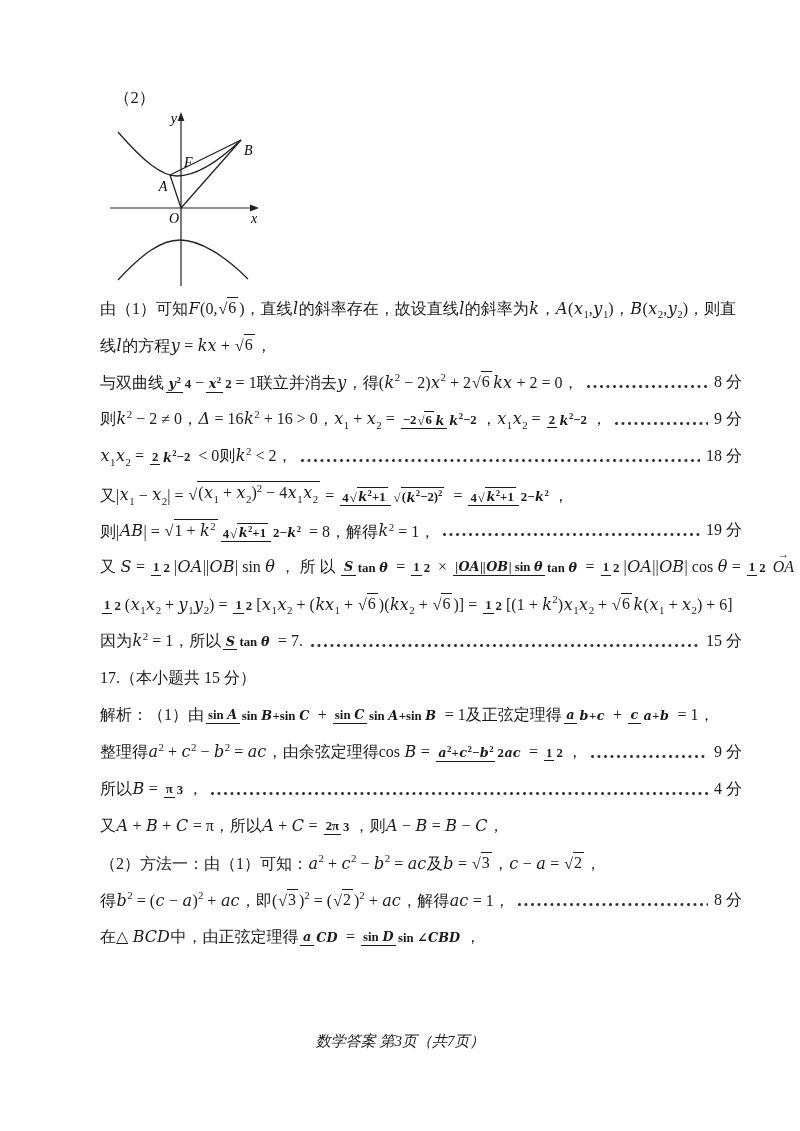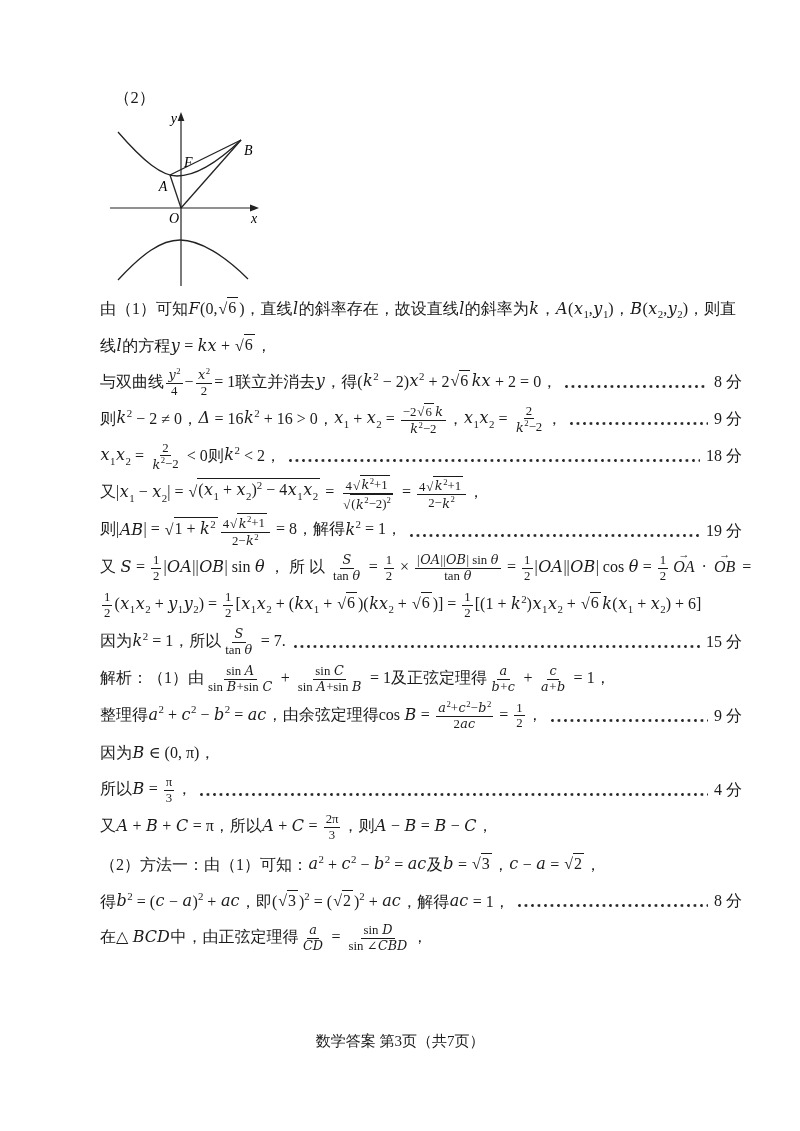--- a/index.html
+++ b/index.html
@@ -10,37 +10,37 @@
   }
   .content{position:absolute;left:100px;top:86px;width:642px;}
   .caption{padding-left:14px;min-height:24px;display:flex;align-items:center;
     font-size:16.5px;}
   .figure{margin-left:4px;height:180px;}
   .figure svg{display:block;}
   .line{display:flex;align-items:center;min-height:37px;font-size:16px;}
   .lcontent{white-space:nowrap;}
   em{font-style:italic;font-family:"DejaVu Serif",serif;padding:0 .5px;}
   sup,sub{font-size:.68em;line-height:1;}
-  .frac{display:inline-flex;flex-direction:column;align-items:center;
-    vertical-align:middle;margin:0 2px;font-size:.8em;line-height:1.15;text-align:center;}
+  .frac{display:inline-flex;align-items:center;
+    vertical-align:middle;margin:0 2px;font-size:.8em;line-height:1.15;text-align:center;font-weight:bold;}
   .fn{border-bottom:1px solid #1b1b1b;padding:0 2px;}
   .fd{padding:0 2px;}
   .sqrt{display:inline-flex;align-items:flex-end;margin:0 1px;}
   .rad{line-height:1.05;}
   .rcnt{border-top:1px solid #1b1b1b;padding:1px 2px 0 1px;display:inline-block;line-height:1.15;}
   .vec{position:relative;display:inline-block;font-style:italic;margin:0 3px;}
   .varr{position:absolute;left:0;right:0;top:-0.85em;font-size:.7em;
     text-align:center;font-style:normal;}
   .leader{flex:1 1 auto;height:4px;margin:0 6px 0 8px;align-self:flex-end;
     margin-bottom:12px;
     background-image:radial-gradient(circle at 1.5px 1.5px,#2a2a2a 1.15px,transparent 1.65px);
     background-size:6.5px 4px;background-repeat:repeat-x;background-position:left bottom;}
   .score{white-space:nowrap;}
   .footer{position:absolute;left:0;top:1032px;width:800px;text-align:center;
-    font-size:15px;}
+    font-size:15px;font-style:italic;}
   .fig-label{font-size:14px;font-style:italic;}
   .fig-stroke{fill:none;stroke:#222;stroke-width:1.3;}
   .fig-axis{stroke:#222;stroke-width:1.2;}
 </style>
 </head>
 <body>
 
 <div class="content">
 
   <div class="caption">（2）</div>
@@ -195,20 +195,23 @@
             <span class="rcnt">6</span>
           </span><em>k</em>(<em>x</em><sub>1</sub> + <em>x</em><sub>2</sub>) + 6]</span>
       </div>
       <div class="line">
         <span class="lcontent">因为<em>k</em><sup>2</sup> = 1，所以<span class="frac">
             <span class="fn"><em>S</em></span>
             <span class="fd">tan <em>θ</em></span>
           </span> = 7.</span>
         <span class="leader"></span>
         <span class="score">15 分</span>
+      </div>
+      <div class="line">
+        <span class="lcontent">17.（本小题共 15 分）</span>
       </div>
       <div class="line">
         <span class="lcontent">解析：（1）由<span class="frac">
             <span class="fn">sin <em>A</em></span>
             <span class="fd">sin <em>B</em>+sin <em>C</em></span>
           </span> + <span class="frac">
             <span class="fn">sin <em>C</em></span>
             <span class="fd">sin <em>A</em>+sin <em>B</em></span>
           </span> = 1及正弦定理得<span class="frac">
             <span class="fn"><em>a</em></span>
@@ -223,23 +226,20 @@
             <span class="fn"><em>a</em><sup>2</sup>+<em>c</em><sup>2</sup>−<em>b</em><sup>2</sup></span>
             <span class="fd">2<em>ac</em></span>
           </span> = <span class="frac">
             <span class="fn">1</span>
             <span class="fd">2</span>
           </span>，</span>
         <span class="leader"></span>
         <span class="score">9 分</span>
       </div>
       <div class="line">
-        <span class="lcontent">因为<em>B</em> ∈ (0, π)，</span>
-      </div>
-      <div class="line">
         <span class="lcontent">所以<em>B</em> = <span class="frac">
             <span class="fn">π</span>
             <span class="fd">3</span>
           </span>，</span>
         <span class="leader"></span>
         <span class="score">4 分</span>
       </div>
       <div class="line">
         <span class="lcontent">又<em>A</em> + <em>B</em> + <em>C</em> = π，所以<em>A</em> + <em>C</em> = <span class="frac">
             <span class="fn">2π</span>

